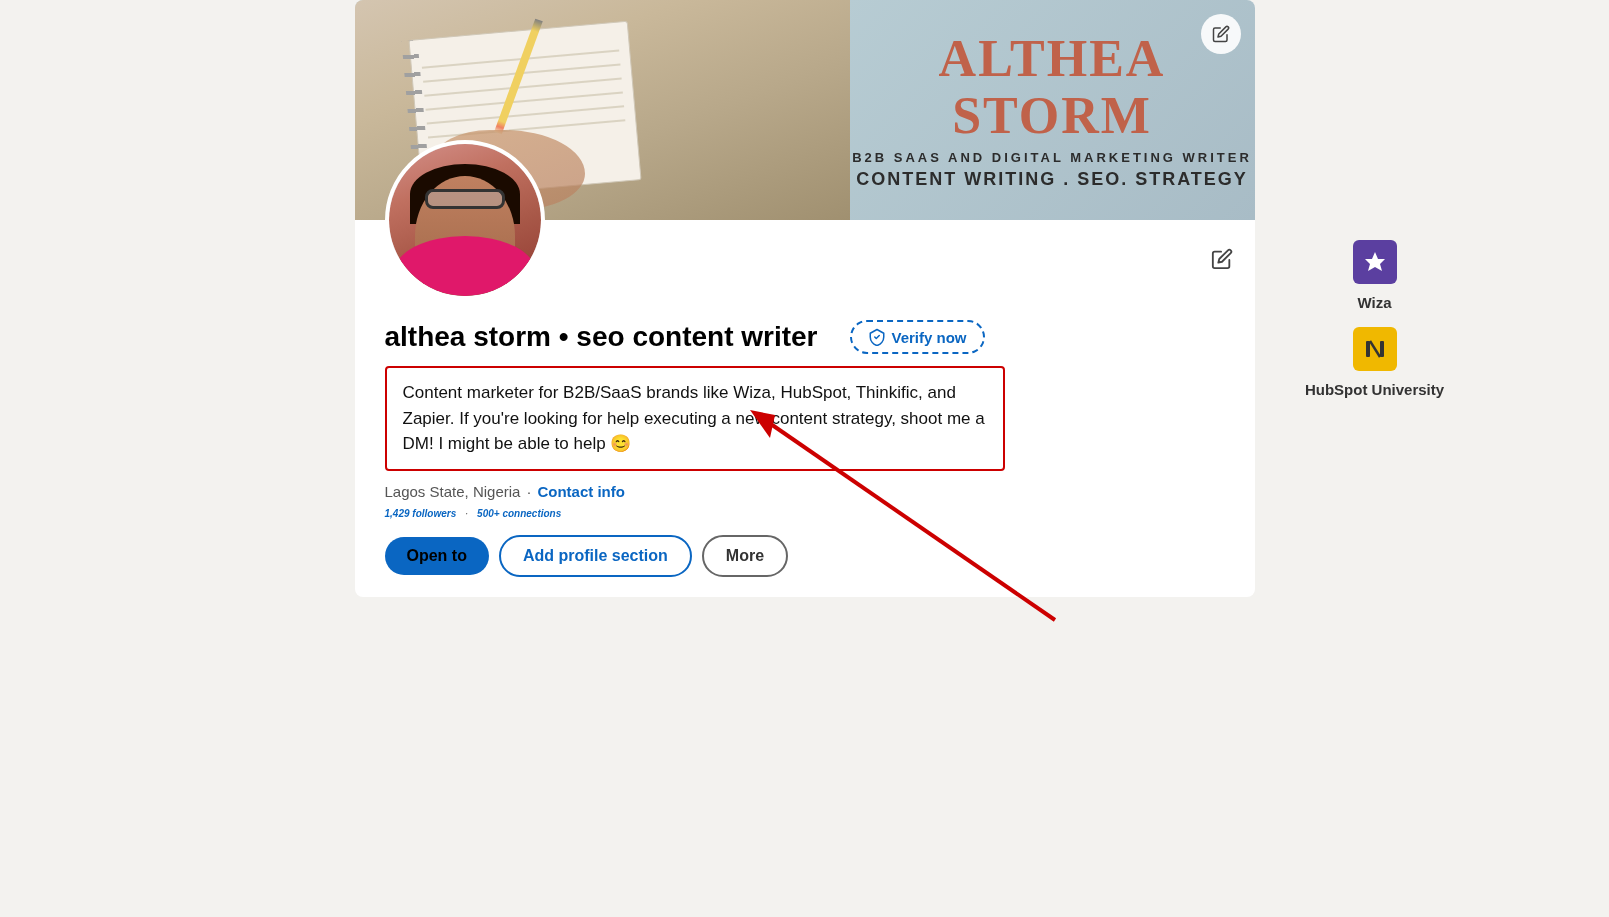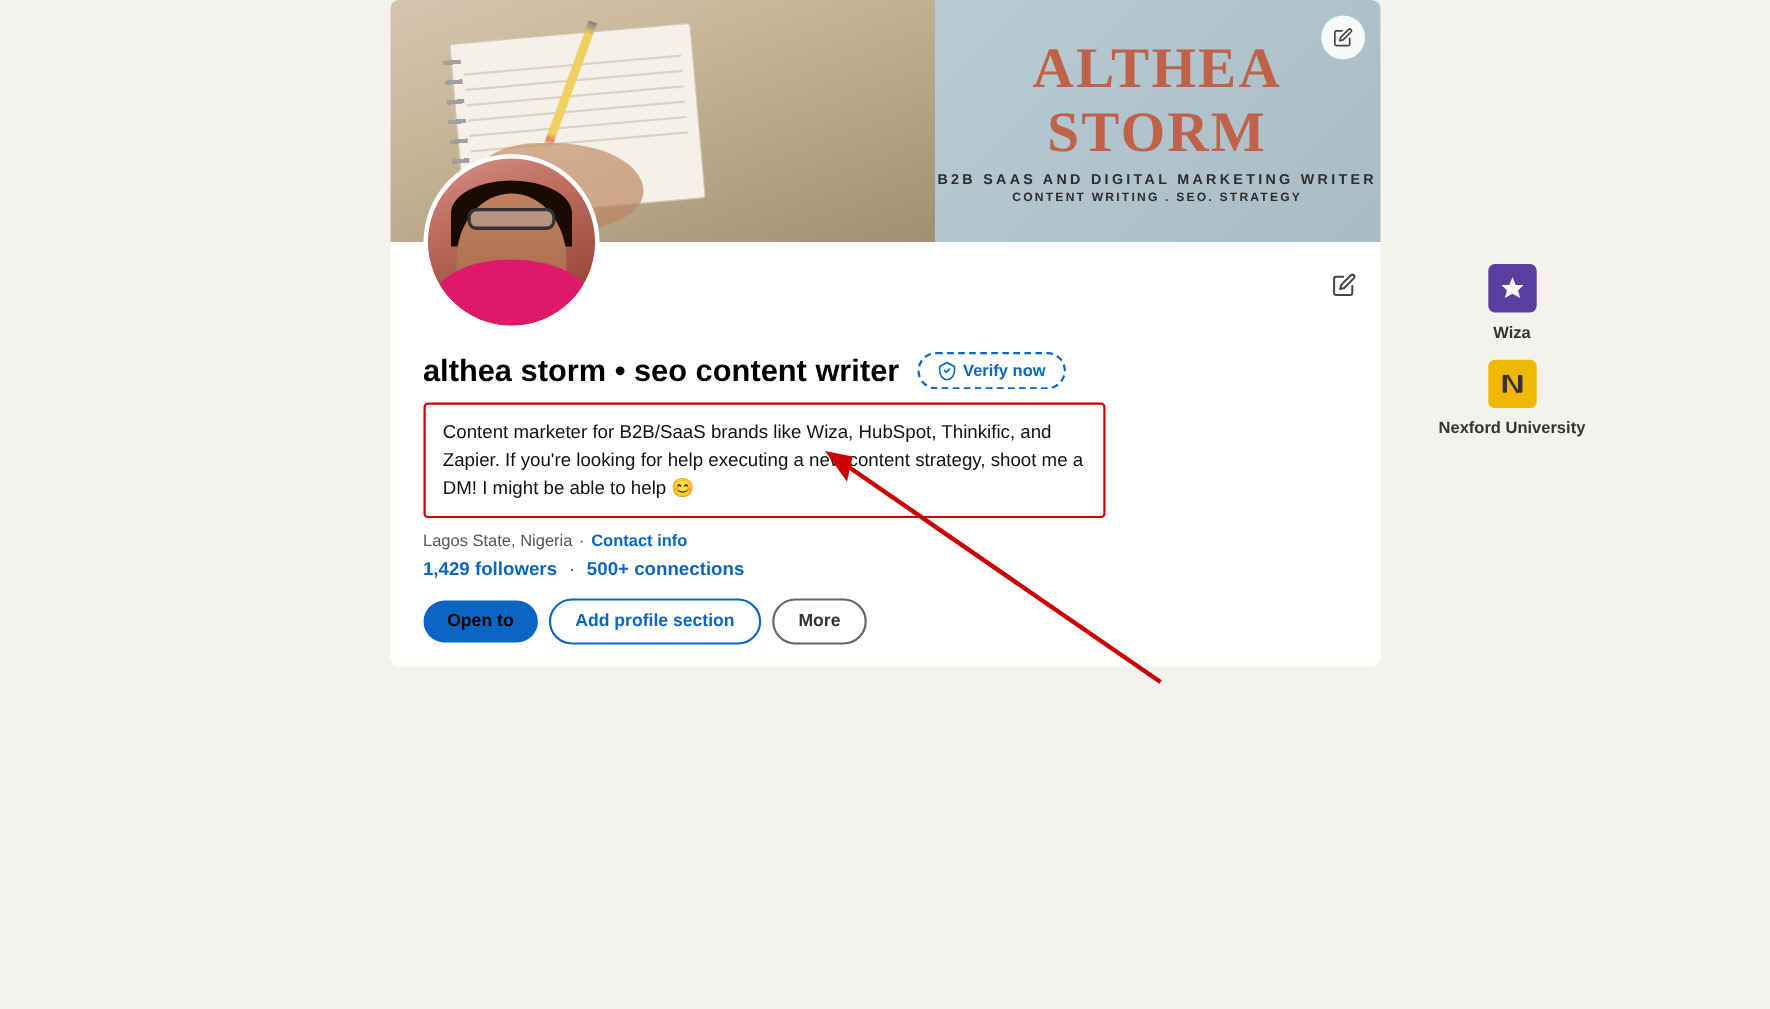--- a/index.html
+++ b/index.html
@@ -128,21 +128,21 @@
     .banner-subtitle {
       font-size: 13px;
       font-weight: 600;
       color: #2c2c2c;
       letter-spacing: 3px;
       text-align: center;
       margin-top: 6px;
     }
 
     .banner-tagline {
-      font-size: 11px;
+      font-size: 18px;
       font-weight: 700;
       color: #2c2c2c;
       letter-spacing: 2px;
       text-align: center;
       margin-top: 4px;
     }
 
     
     .banner-edit-btn {
       position: absolute;
@@ -238,21 +238,21 @@
 
     
     .profile-info {
       margin-top: 100px;
       padding: 0 30px 20px;
     }
 
     .name-row {
       display: flex;
       align-items: center;
-      gap: 16px;
+      gap: 32px;
       flex-wrap: wrap;
       margin-bottom: 12px;
     }
 
     .profile-name {
       font-size: 28px;
       font-weight: 700;
       color: #000;
     }
 
@@ -298,23 +298,24 @@
 
     .contact-link {
       color: #0a66c2;
       font-weight: 600;
       cursor: pointer;
       text-decoration: none;
     }
 
     .followers-row {
       color: #0a66c2;
-      font-size: 17px;
+      font-size: 10px;
       font-weight: 600;
       margin-bottom: 16px;
+      font-style: italic;
     }
 
     .followers-row span {
       color: #555;
       font-weight: 400;
       margin: 0 6px;
     }
 
     .action-buttons {
       display: flex;
@@ -543,21 +544,21 @@
           <span class="company-name">Wiza</span>
         </div>
         <div class="company-item">
           <div class="company-logo company-logo-nexford">
             <svg width="24" height="24" viewBox="0 0 24 24" fill="#333">
               <rect x="3" y="4" width="4" height="16" rx="1"></rect>
               <rect x="17" y="4" width="4" height="16" rx="1"></rect>
               <path d="M7 4 L17 20" stroke="#333" stroke-width="2.5"></path>
             </svg>
           </div>
-          <span class="company-name">Nexford University</span>
+          <span class="company-name">HubSpot University</span>
         </div>
       </div>
 
     </div>
 
     <svg class="red-arrow-overlay" xmlns="http://www.w3.org/2000/svg" viewBox="0 0 900 400">
 
       <line x1="700" y1="300" x2="410" y2="100" stroke="#cc0000" stroke-width="4"></line>
 
       <polygon points="395,90 420,95 415,118" fill="#cc0000"></polygon>

